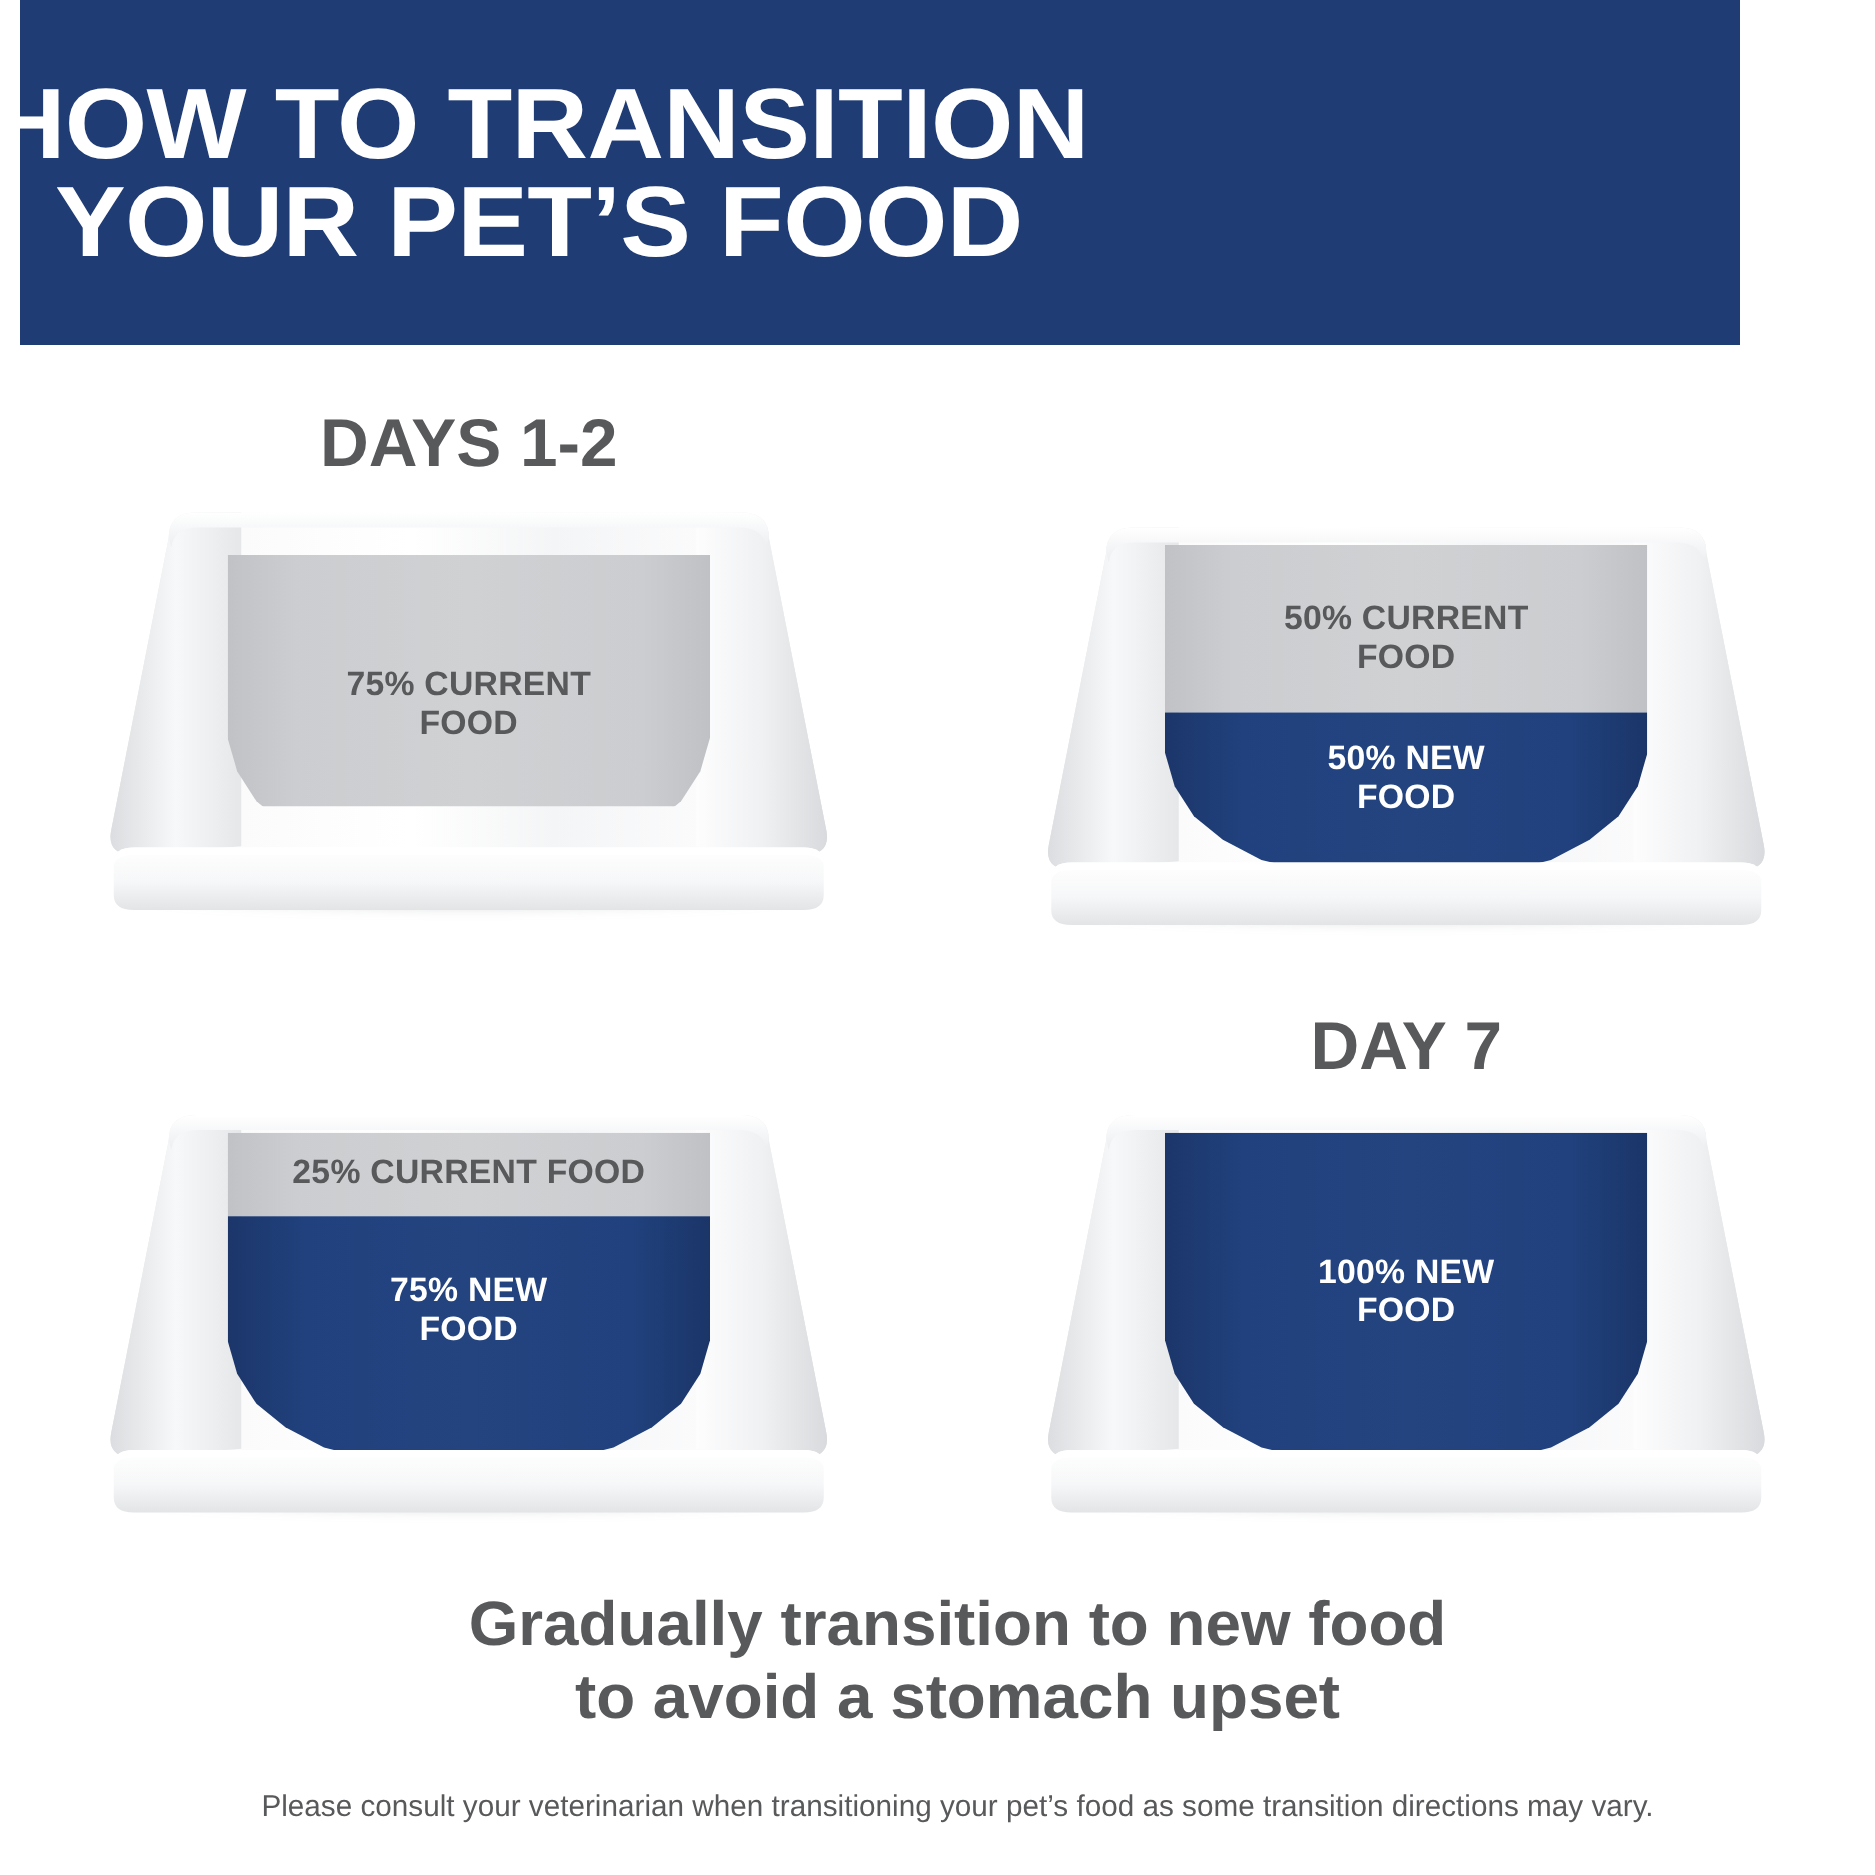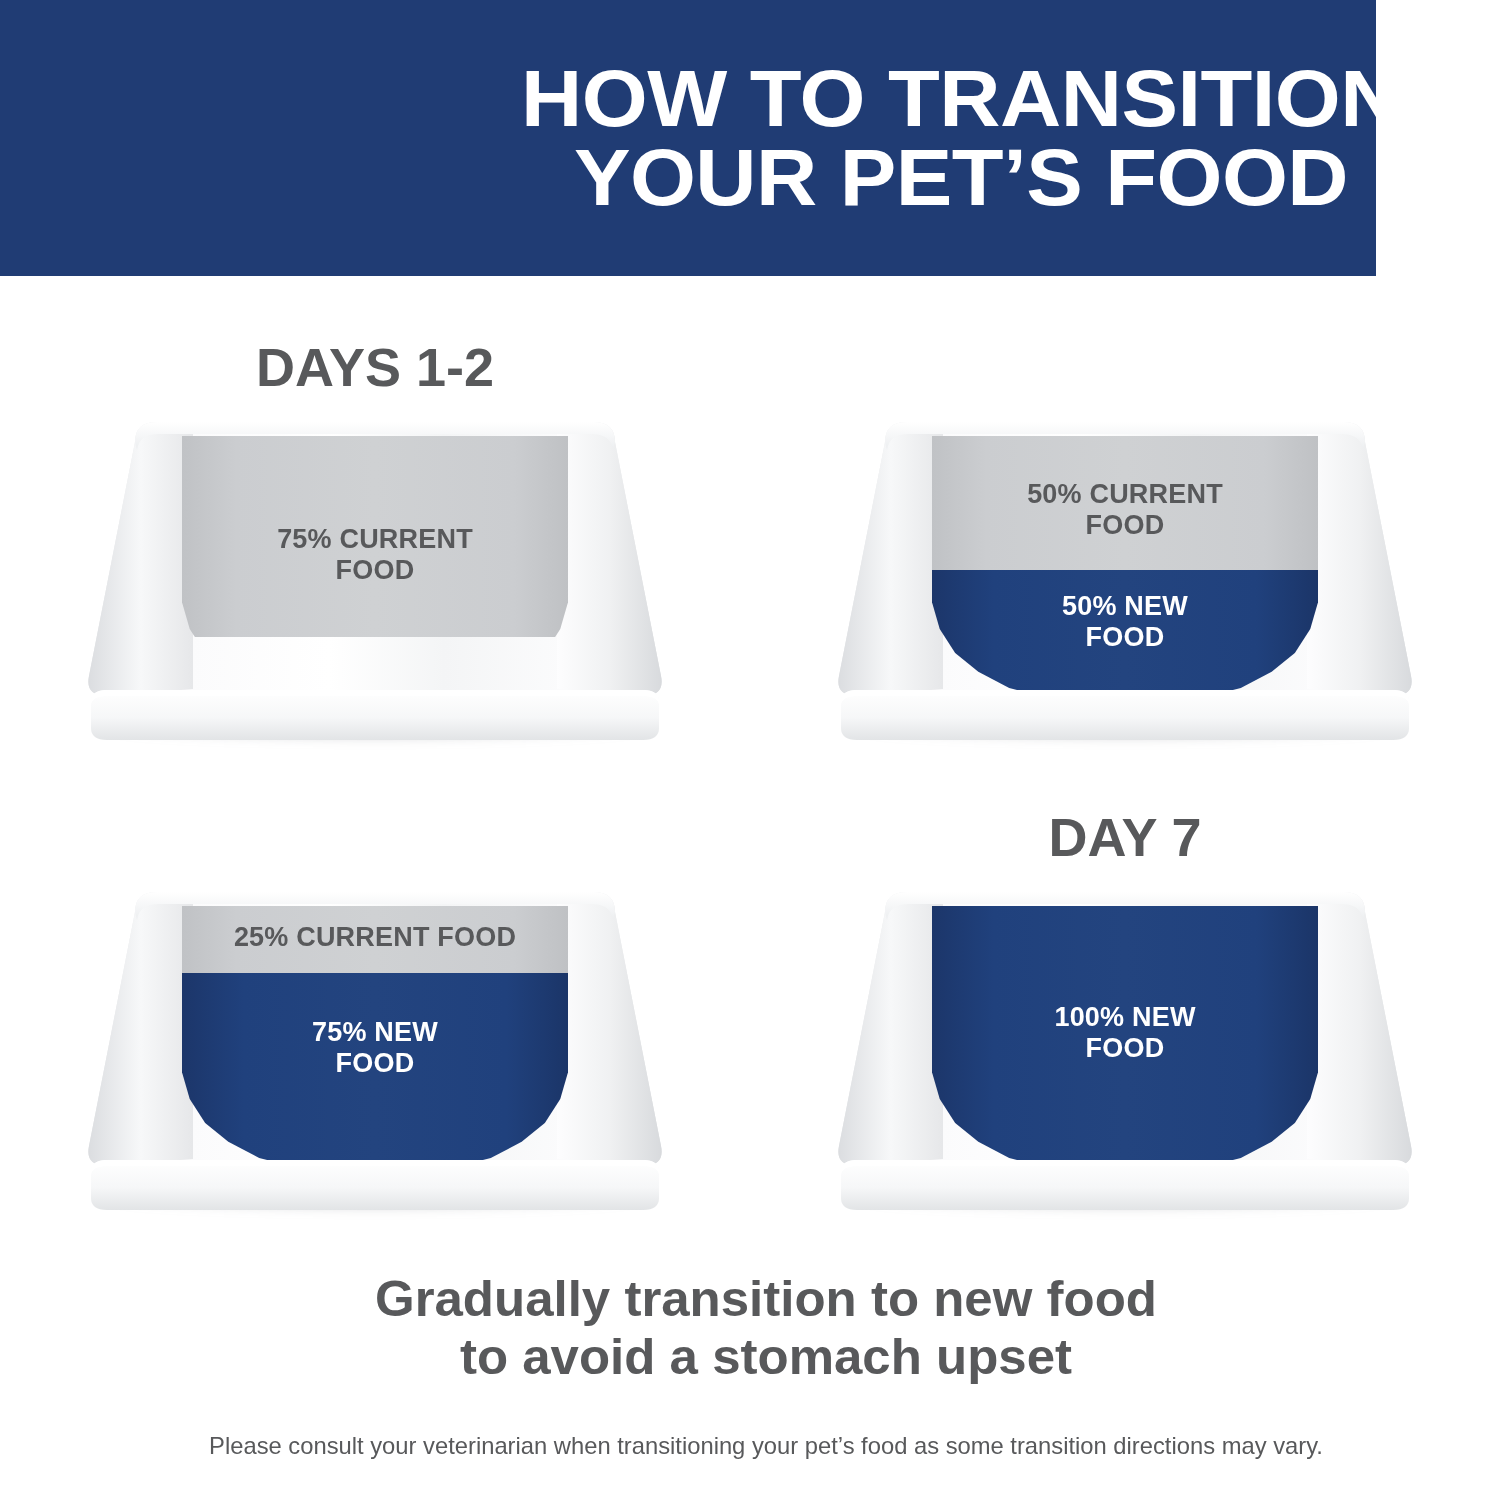--- a/index.html
+++ b/index.html
@@ -11,28 +11,28 @@
     width: 1500px;
     height: 1500px;
     font-family: "Liberation Sans", sans-serif;
     overflow: hidden;
     position: relative;
   }
 
   
   .header {
     position: absolute;
-    left: 0;
+    left: 16px;
     top: 0;
     width: 1376px;
     height: 276px;
     background: #203C74;
     display: flex;
     align-items: center;
-    justify-content: flex-end;
+    justify-content: flex-start;
   }
   .header-title {
     color: #ffffff;
     font-size: 80px;
     font-weight: bold;
     line-height: 0.99;
     letter-spacing: -0.5px;
     text-align: center;
     text-transform: uppercase;
     white-space: pre-line;
@@ -45,21 +45,21 @@
     left: 0;
     top: 276px;
     width: 1500px;
     height: 980px;
   }
   .cell {
     position: absolute;
     width: 750px;
     height: 470px;
   }
-  .cell.c0 { left: 0px;   top: 60px; }
+  .cell.c0 { left: 0px;   top: 48px; }
   .cell.c1 { left: 750px; top: 60px; }
   .cell.c2 { left: 0px;   top: 530px; }
   .cell.c3 { left: 750px; top: 530px; }
 
   .day-label {
     position: absolute;
     left: 0;
     top: 0;
     width: 750px;
     text-align: center;
@@ -227,21 +227,21 @@
             </linearGradient>
           </defs>
           <path d="M 60 28 Q 60 8 82 8 L 518 8 Q 540 8 540 28 L 586 262 Q 590 282 568 282 L 32 282 Q 10 282 14 262 Z" fill="url(#g-bodyA)"></path>
           <path d="M 60 28 Q 60 8 82 8 L 118 8 L 118 275 L 32 282 Q 10 282 14 262 Z" fill="url(#g-leftA)"></path>
           <path d="M 540 28 Q 540 8 518 8 L 482 8 L 482 275 L 568 282 Q 590 282 586 262 Z" fill="url(#g-rightA)"></path>
           <path d="M 60 28 Q 60 8 82 8 L 518 8 Q 540 8 540 28 L 538 36 Q 536 20 516 20 L 84 20 Q 64 20 62 36 Z" fill="url(#g-rimA)"></path>
         </svg>
       </div>
 
       <div class="bowl-inner">
-        <div class="food-current" style="height:75%;">
+        <div class="food-current" style="height:75%;margin-top:20px;">
           <div class="food-label label-current" style="top:44%;">75% CURRENT
 FOOD</div>
         </div>
       </div>
 
       <div class="bowl-base">
         <svg viewBox="0 0 600 56" xmlns="http://www.w3.org/2000/svg">
           <defs>
             <linearGradient id="g-baseA" x1="0" y1="0" x2="0" y2="1">
               <stop offset="0" stop-color="#ffffff"></stop>

